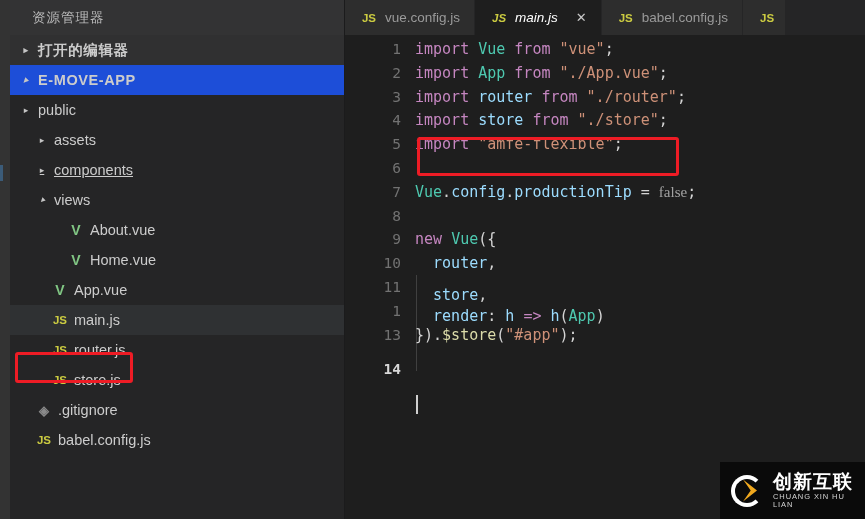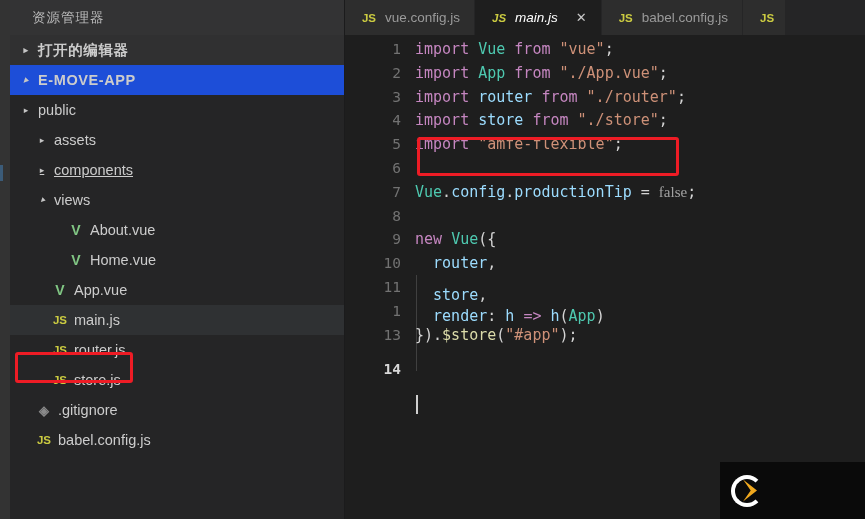--- a/index.html
+++ b/index.html
@@ -388,15 +388,19 @@
   </div>
 
   <div class="annot" style="left:417px; top:137px; width:262px; height:39px;"></div>
   <div class="annot" style="left:15px; top:352px; width:118px; height:31px;"></div>
 
   <div class="watermark">
     <div class="wm-logo">
       <div class="wm-ring"></div>
       <div class="wm-x2"></div>
     </div>
+    <div class="wm-text">
+      <div class="wm-cn">创新互联</div>
+      <div class="wm-en">CHUANG XIN HU LIAN</div>
+    </div>
   </div>
 
 </div>
 
 </body></html>

